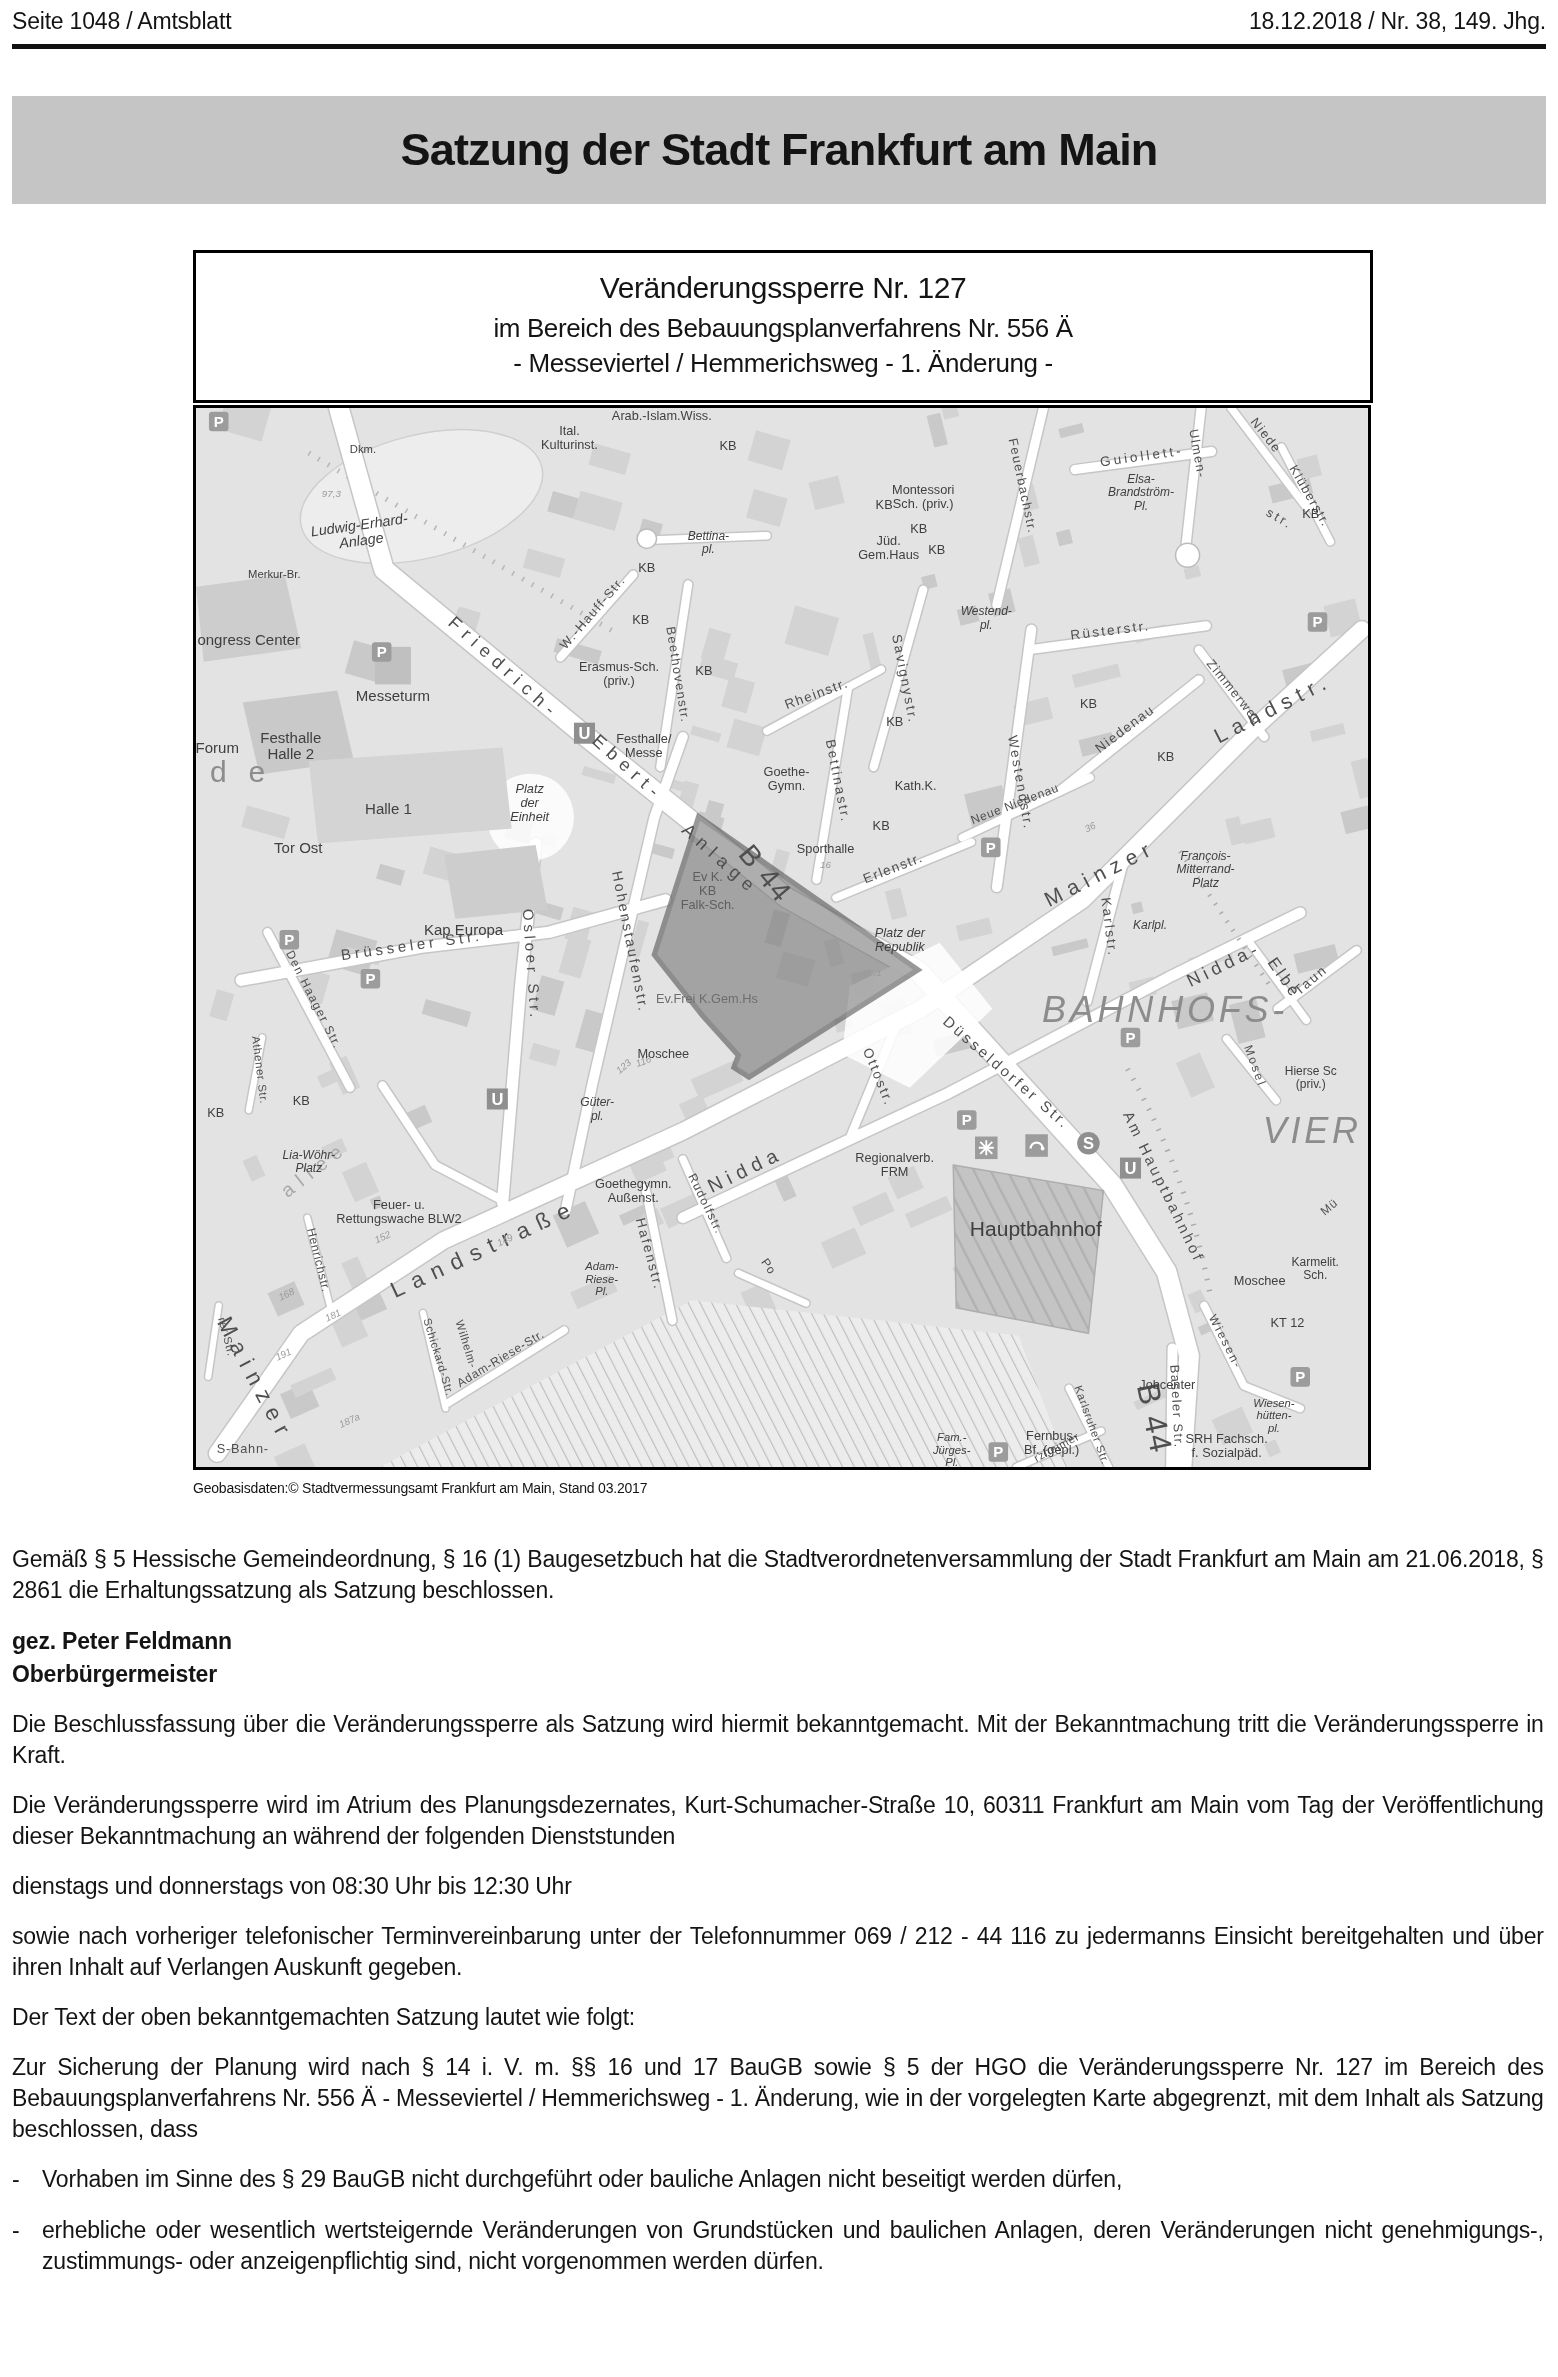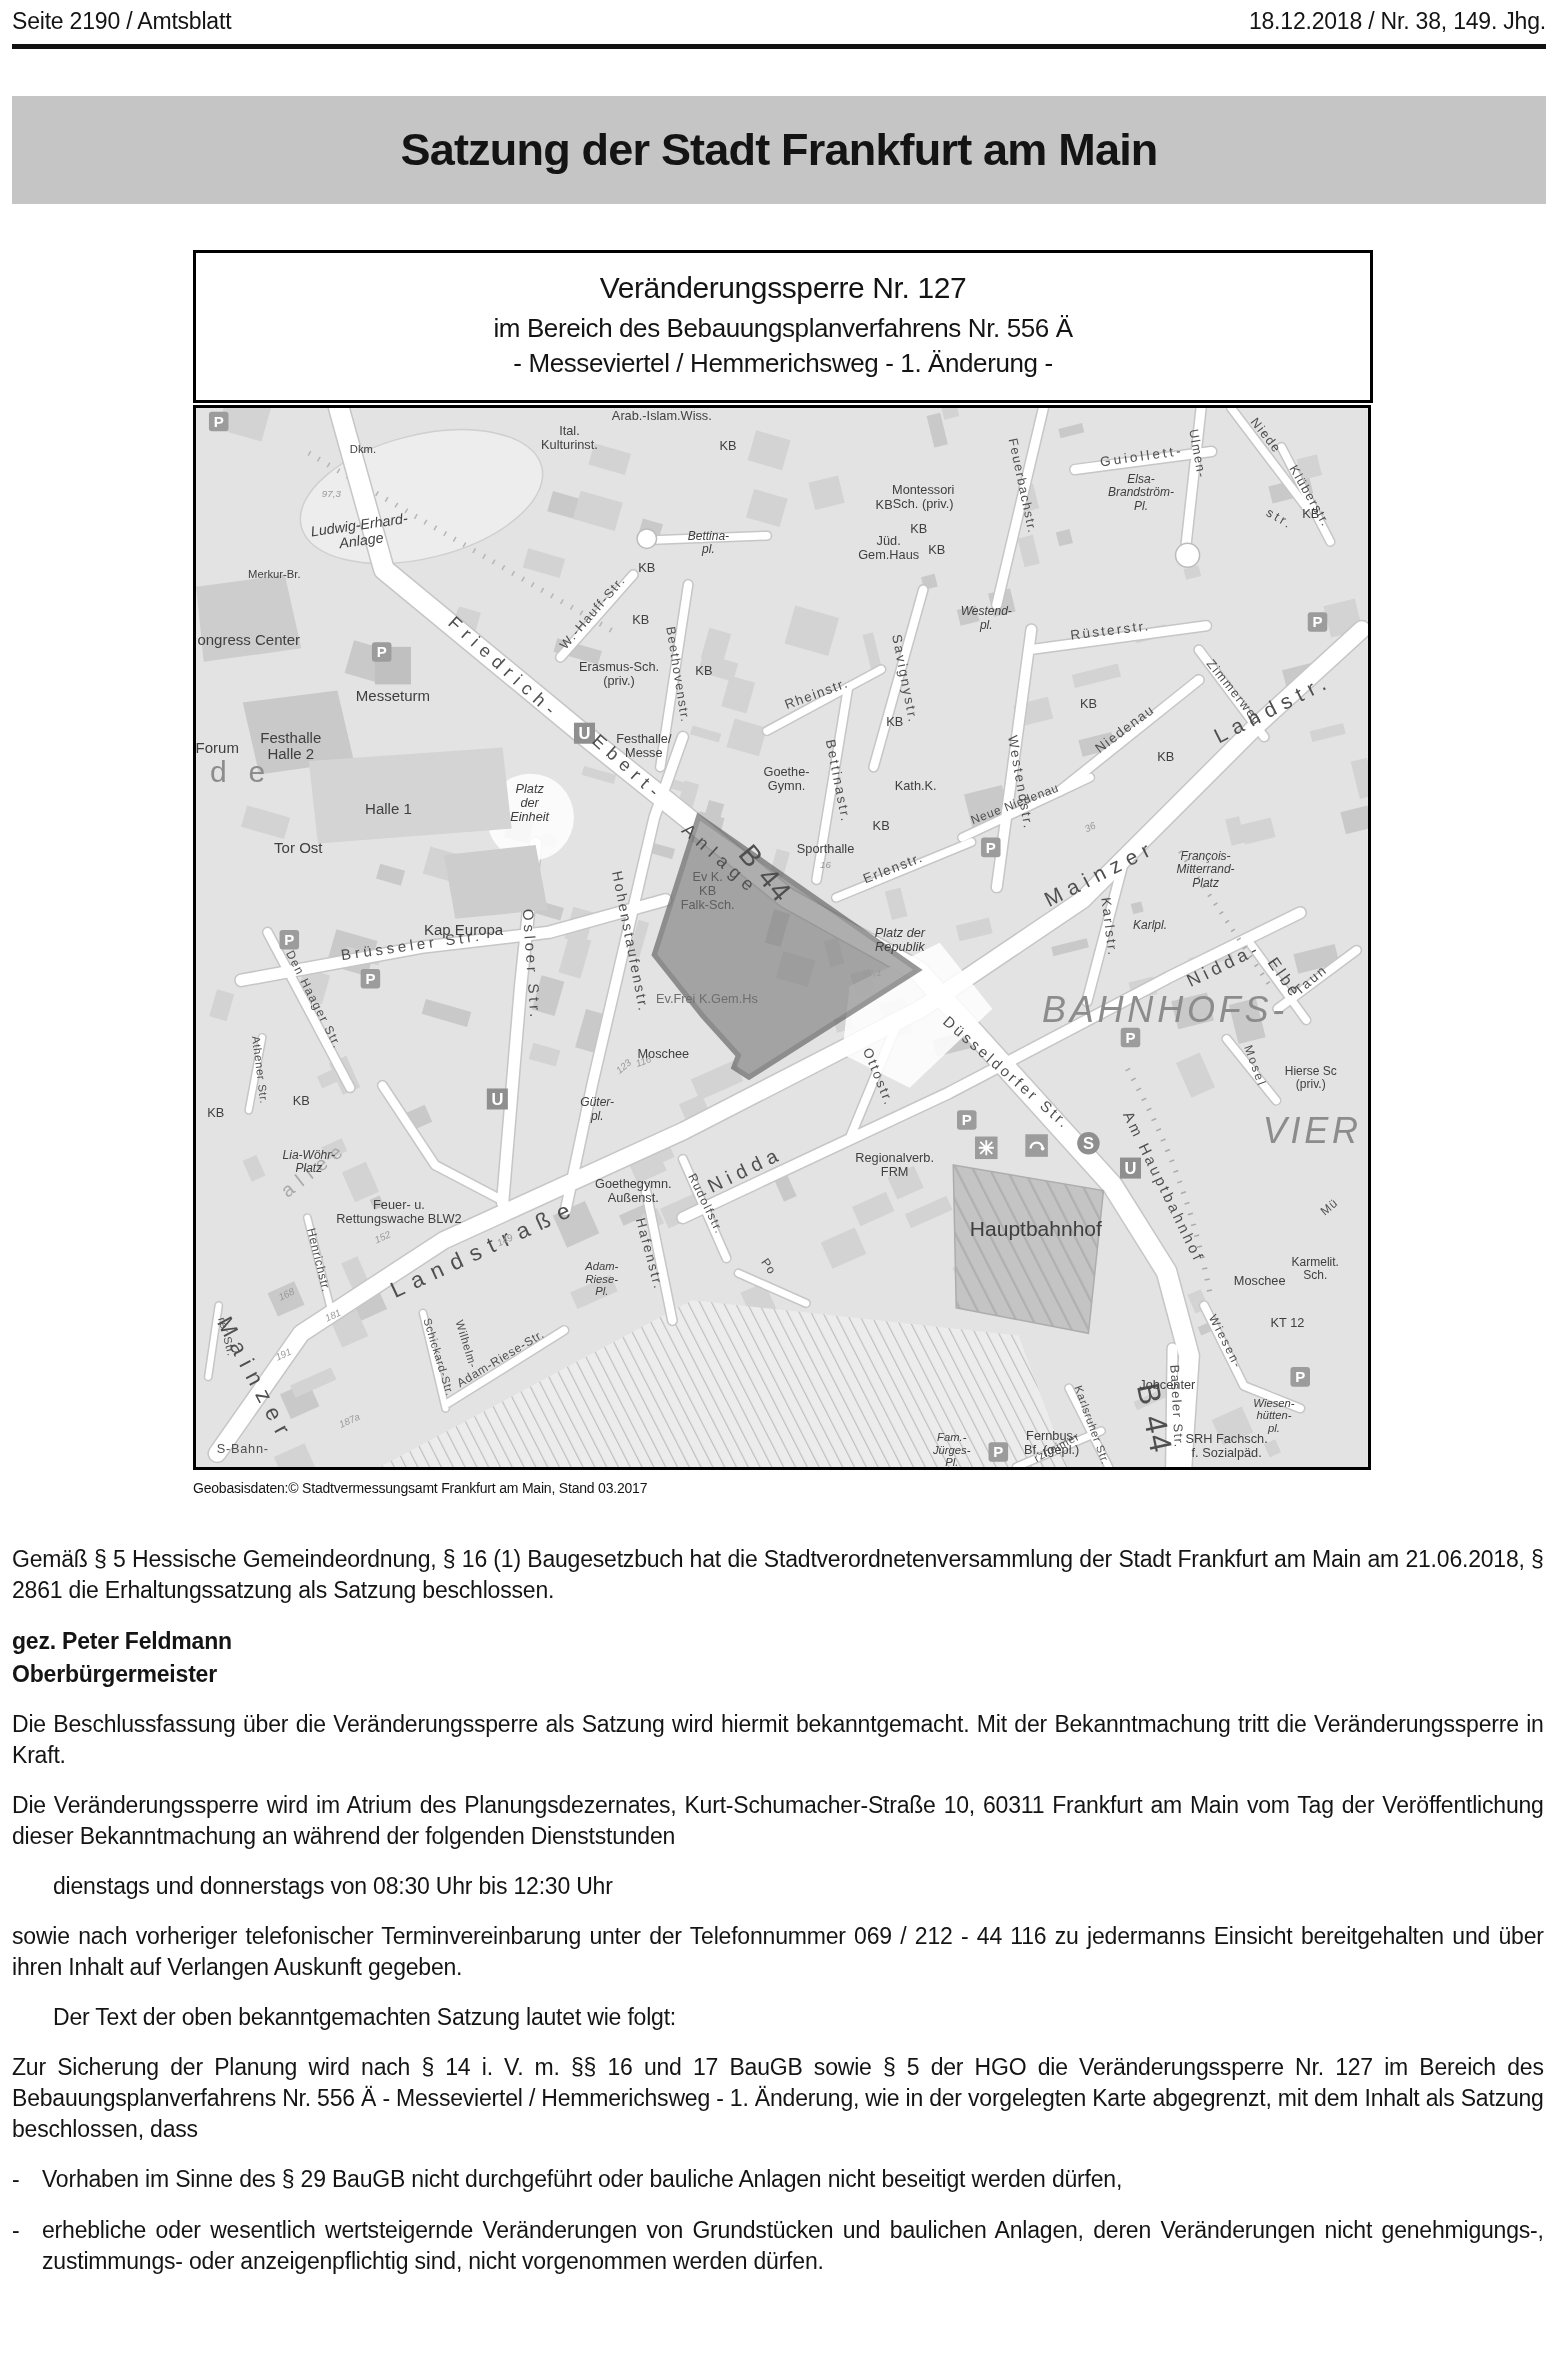--- a/index.html
+++ b/index.html
@@ -20,34 +20,34 @@
                 padding:13.5px 6px 16.6px 6px;}
   .map-titlebox .t1{font-size:30px;margin:4.5px 0 7.5px 0;letter-spacing:-0.4px;}
   .map-titlebox .t2,.map-titlebox .t3{font-size:26px;margin:4.5px 0;letter-spacing:-0.4px;}
   .map-frame{border:3.8px solid #000;border-top:3px solid #000;margin-top:1.5px;
              width:1172px;height:1059px;overflow:hidden;background:#fff;}
   .map-caption{margin-top:10.5px;font-size:14px;letter-spacing:-0.2px;}
   
   .body-text{position:absolute;left:12px;right:14.3px;top:1544px;
              font-size:23px;line-height:31px;letter-spacing:-0.2px;}
   .body-text p{margin:0 0 19px 0;text-align:justify;}
-  .body-text p.noj{text-align:left;margin-left:41px;}
+  .body-text p.noj{text-align:left;}
   .sig{text-align:left;font-weight:bold;margin:1.5px 0 18px 0;line-height:33px;}
   .bullet{display:flex;margin:0 0 19.6px 0;}
   .bullet .dash{width:30px;flex:0 0 30px;}
   .bullet .btxt{flex:1;text-align:justify;}
   svg text{font-family:"Liberation Sans",sans-serif;}
 </style>
 </head>
 <body>
 
 <div class="page">
 
   <div class="hdr">
-    <span>Seite 2190 / Amtsblatt</span>
+    <span>Seite 1048 / Amtsblatt</span>
     <span>18.12.2018 / Nr. 38, 149. Jhg.</span>
   </div>
   <div class="hdr-rule"></div>
 
   <div class="banner" style="background: rgb(197, 197, 197);">
     <h1>Satzung der Stadt Frankfurt am Main</h1>
   </div>
 
   <div class="map-wrap">
     <div class="map-titlebox">

